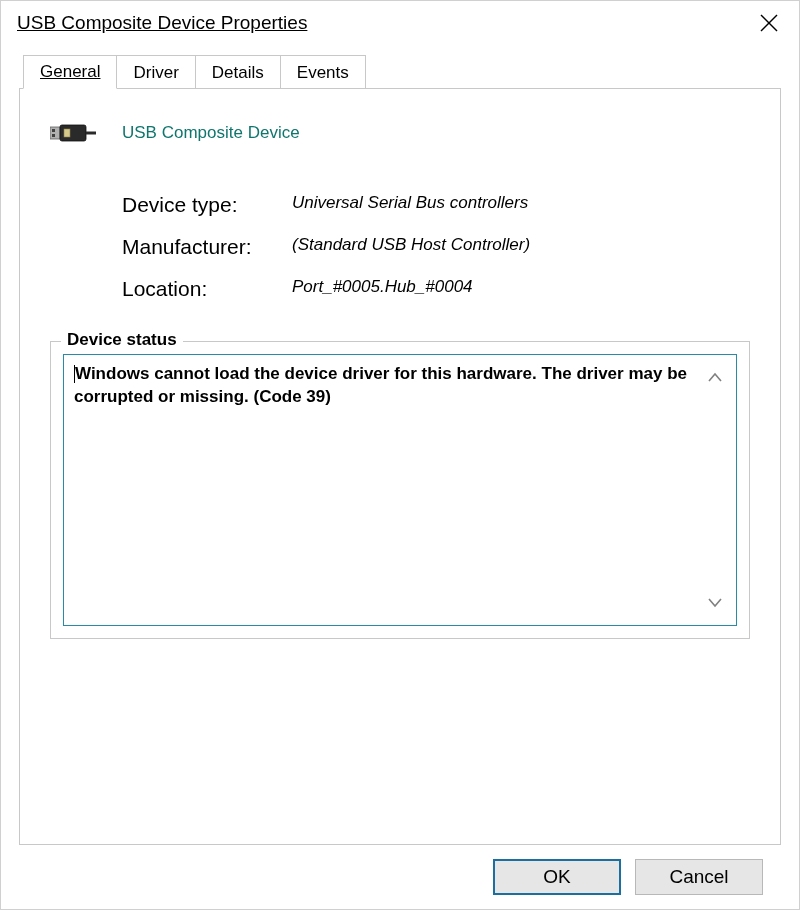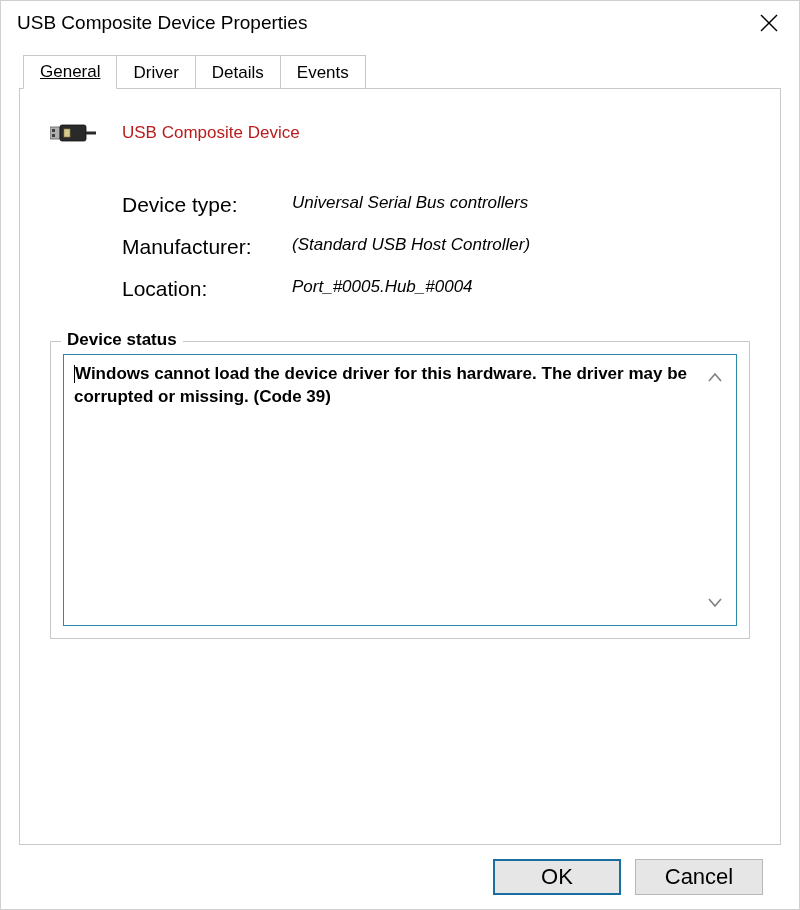--- a/index.html
+++ b/index.html
@@ -22,20 +22,21 @@
       border: 1px solid #d0d0d0;
       display: flex;
       flex-direction: column;
     }
     .titlebar {
       display: flex;
       align-items: center;
       justify-content: space-between;
       padding: 8px 14px 8px 16px;
       height: 44px;
+      text-decoration: underline;
     }
     .title-text {
       font-size: 19px;
       color: #000;
     }
     .close-btn {
       width: 32px;
       height: 32px;
       display: flex;
       align-items: center;
@@ -99,21 +100,21 @@
     }
     .device-icon {
       width: 48px;
       height: 40px;
       display: flex;
       align-items: center;
       justify-content: center;
     }
     .device-name {
       font-size: 17px;
-      color: #b91c1c;
+      color: #0f766e;
     }
     .info-grid {
       margin-left: 72px;
       display: grid;
       grid-template-columns: 170px 1fr;
       row-gap: 18px;
       margin-bottom: 40px;
     }
     .info-label {
       font-size: 21px;
@@ -178,21 +179,21 @@
     }
     .button-row {
       display: flex;
       justify-content: flex-end;
       gap: 14px;
       padding: 14px 18px 0 18px;
     }
     .btn {
       min-width: 128px;
       height: 36px;
-      font-size: 22px;
+      font-size: 19px;
       font-family: inherit;
       background: #e6e6e6;
       border: 1px solid #b8b8b8;
       cursor: pointer;
       display: flex;
       align-items: center;
       justify-content: center;
     }
     .btn.primary {
       border: 2px solid #1a6fa0;

